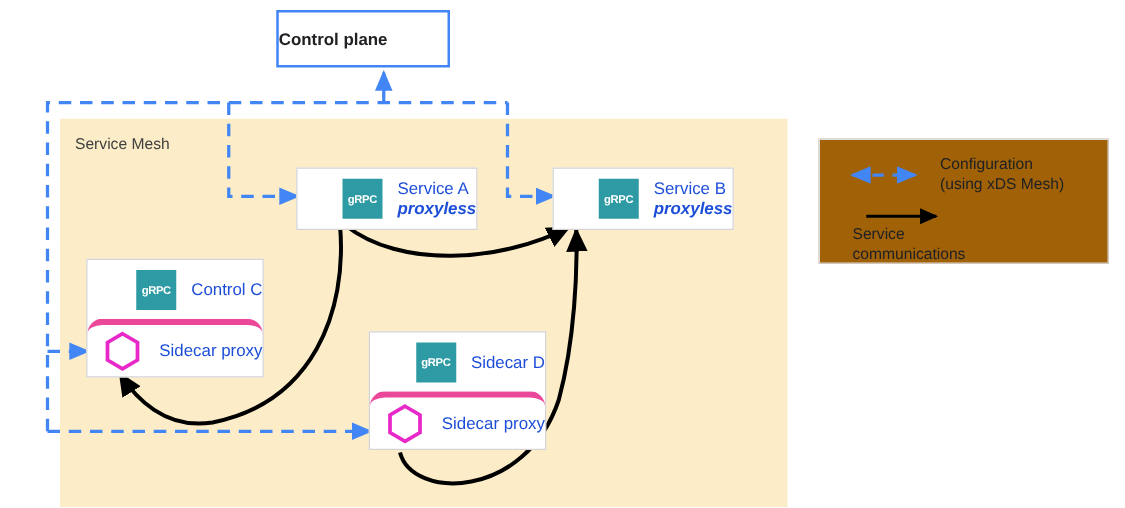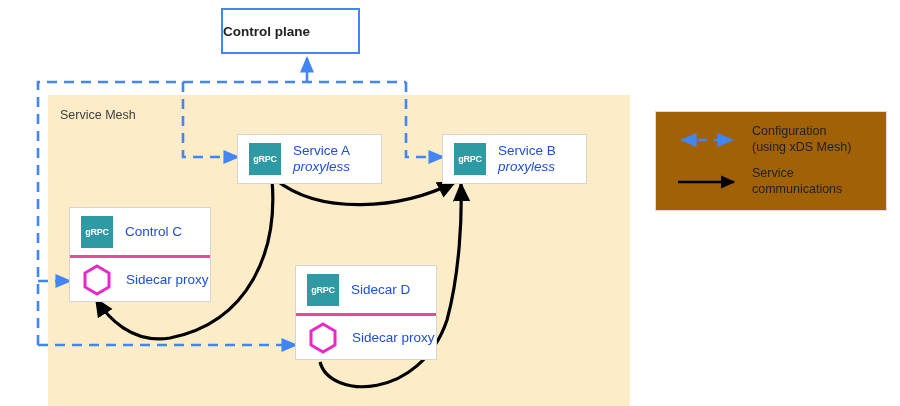--- a/index.html
+++ b/index.html
@@ -26,23 +26,25 @@
     position: absolute;
     background: #ffffff;
     border: 1px solid #d4d4d4;
     box-sizing: border-box;
     z-index: 3;
   }
   .node-row {
     display: flex;
     align-items: center;
     box-sizing: border-box;
+    justify-content: flex-end;
   }
   .divider-row {
-    border-top: 3px solid #ec4899;
+    border-top: 5px solid #ec4899;
+    border-radius: 12px;
   }
   .grpc-icon {
     width: 32px;
     height: 32px;
     background: #2e9ba4;
     color: #ffffff;
     font-size: 9px;
     font-weight: bold;
     letter-spacing: -0.3px;
     display: flex;
@@ -64,20 +66,21 @@
   .node-label {
     margin-left: 12px;
     font-size: 13.5px;
     color: #1d4ed8;
     line-height: 1.18;
     font-family: "Liberation Sans", sans-serif;
   }
   .node-label .sub {
     font-style: italic;
     display: block;
+    font-weight: bold;
   }
   #control-plane {
     position: absolute;
     left: 221px;
     top: 8px;
     width: 139px;
     height: 46px;
     background: #ffffff;
     border: 2px solid #4285f4;
     box-sizing: border-box;
@@ -226,21 +229,21 @@
   <div id="legend">
     <div class="legend-row" style="left:16px; top:12px;">
       <svg width="70" height="14">
         <line x1="10" y1="7" x2="60" y2="7" stroke="#4285f4" stroke-width="2.6" stroke-dasharray="9 7" marker-start="url(#arrow-blue-rev)" marker-end="url(#arrow-blue)"></line>
       </svg>
       <div class="legend-text">
         <span>Configuration</span>
         <span>(using xDS Mesh)</span>
       </div>
     </div>
-    <div class="legend-row" style="left:16px; top:54px;">
+    <div class="legend-row" style="left:16px; top:54px;flex-direction:column;">
       <svg width="70" height="14">
         <line x1="6" y1="7" x2="62" y2="7" stroke="#000000" stroke-width="2.4" marker-end="url(#arrow-black)"></line>
       </svg>
       <div class="legend-text">
         <span>Service</span>
         <span>communications</span>
       </div>
     </div>
   </div>
 

